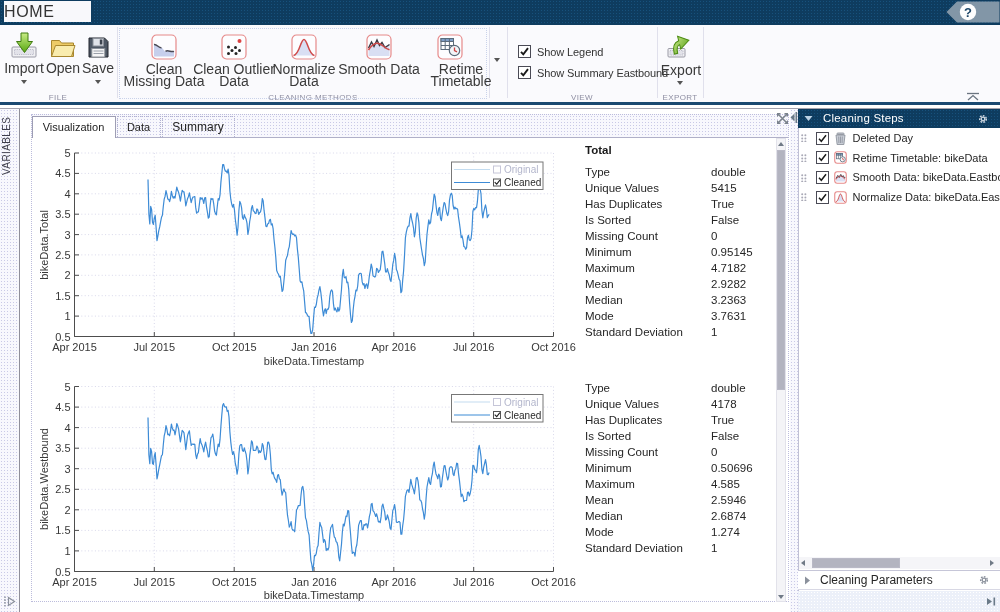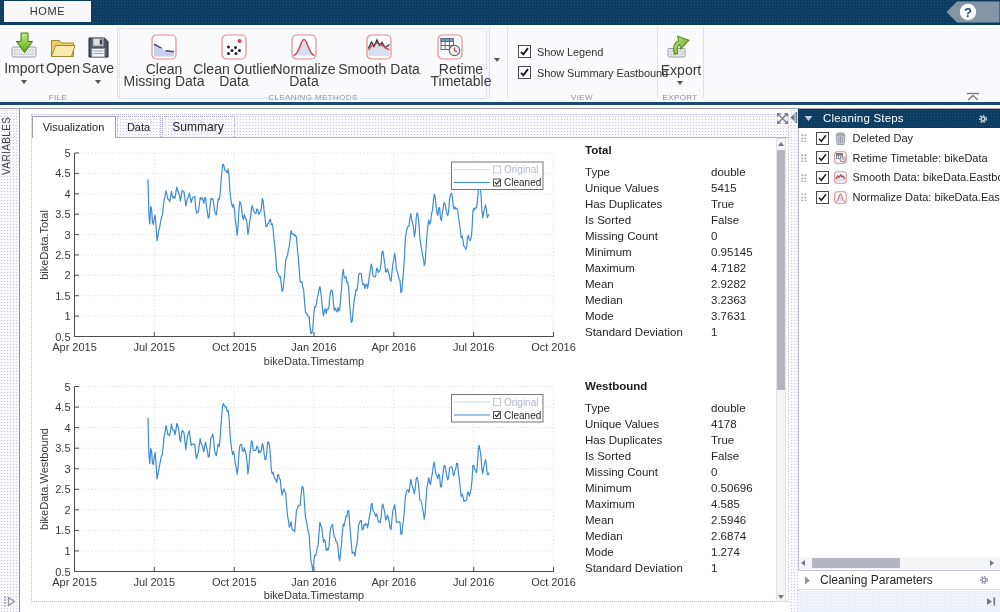--- a/index.html
+++ b/index.html
@@ -15,21 +15,21 @@
 .cbl{font-size:11px;color:#333;line-height:13px;letter-spacing:-0.1px}
 .statrow{height:16.1px;line-height:16.1px;font-size:11.5px;color:#262626;white-space:nowrap}
 .statrow span.k{display:inline-block;width:126px}
 .statrow2{height:16.0px;line-height:16.0px;font-size:11.5px;color:#262626;white-space:nowrap}
 .statrow2 span.k{display:inline-block;width:126px}
 .csrow{position:absolute;left:797.5px;width:210px;height:19.7px;white-space:nowrap;overflow:visible}
 .csrow .txt{position:absolute;left:55px;top:3.5px;font-size:11px;color:#262626}
 </style></head><body>
 <div id="app">
     <div class="abs navy" style="left:0;top:0;width:1000px;height:25px"></div>
-    <div class="abs" style="left:3px;top:0;width:89px;height:22px;background:#f8f8fb;border:1px solid #0e3c5f;border-bottom:none;font-size:11px;color:#333;text-align:center;line-height:21px;letter-spacing:0.6px">HOME</div>
+    <div class="abs" style="left:3px;top:0;width:89px;height:22px;background:#f8f8fb;border:1px solid #0e3c5f;border-bottom:none;font-size:16px;color:#333;text-align:left;line-height:21px;letter-spacing:0.6px">HOME</div>
     <svg class="abs" style="left:946px;top:1px;width:54px;height:22px" viewBox="0 0 54 22">
       <polygon points="11,0.5 53.5,0.5 53.5,21.5 11,21.5 0.5,11" fill="#8296a7"></polygon>
       <circle cx="22" cy="11" r="8.2" fill="#fdfdfd"></circle>
       <text x="22" y="15.5" font-size="13" font-weight="bold" fill="#1c4668" text-anchor="middle" font-family="Liberation Sans">?</text>
     </svg>
     <div class="abs" style="left:0;top:25px;width:1000px;height:77px;background:#fafafd"></div>
     <div class="abs sep" style="left:117px"></div>
     <div class="abs sep" style="left:489px"></div>
     <div class="abs sep" style="left:507px"></div>
     <div class="abs sep" style="left:657px"></div>
@@ -298,21 +298,20 @@
       <div class="statrow"><span class="k">Is Sorted</span><span>False</span></div>
       <div class="statrow"><span class="k">Missing Count</span><span>0</span></div>
       <div class="statrow"><span class="k">Minimum</span><span>0.95145</span></div>
       <div class="statrow"><span class="k">Maximum</span><span>4.7182</span></div>
       <div class="statrow"><span class="k">Mean</span><span>2.9282</span></div>
       <div class="statrow"><span class="k">Median</span><span>3.2363</span></div>
       <div class="statrow"><span class="k">Mode</span><span>3.7631</span></div>
       <div class="statrow"><span class="k">Standard Deviation</span><span>1</span></div>
     </div>
     <div class="abs" style="left:585px;top:379.5px">
-      <div style="font-size:11.5px;font-weight:bold;color:#1a1a1a;height:20px">Westbound</div>
       <div class="statrow2"><span class="k">Type</span><span>double</span></div>
       <div class="statrow2"><span class="k">Unique Values</span><span>4178</span></div>
       <div class="statrow2"><span class="k">Has Duplicates</span><span>True</span></div>
       <div class="statrow2"><span class="k">Is Sorted</span><span>False</span></div>
       <div class="statrow2"><span class="k">Missing Count</span><span>0</span></div>
       <div class="statrow2"><span class="k">Minimum</span><span>0.50696</span></div>
       <div class="statrow2"><span class="k">Maximum</span><span>4.585</span></div>
       <div class="statrow2"><span class="k">Mean</span><span>2.5946</span></div>
       <div class="statrow2"><span class="k">Median</span><span>2.6874</span></div>
       <div class="statrow2"><span class="k">Mode</span><span>1.274</span></div>

